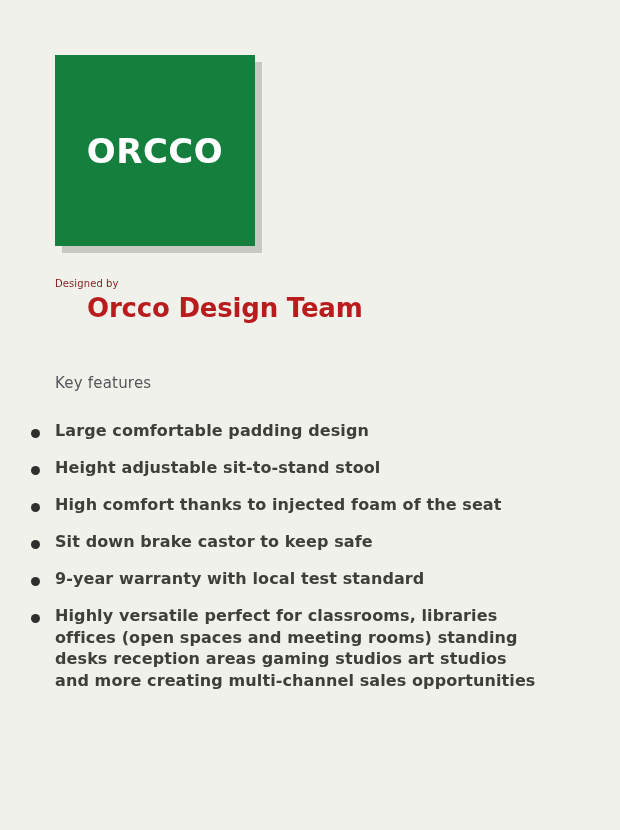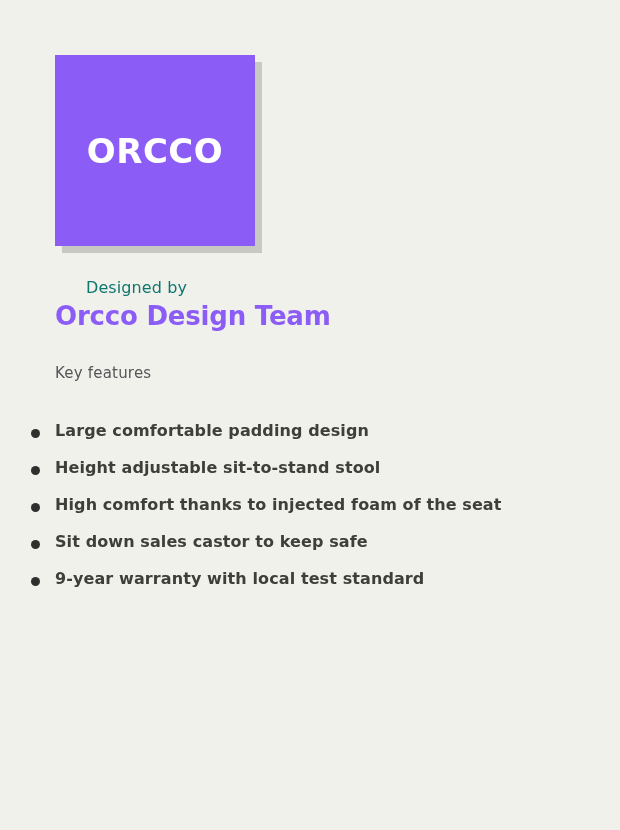--- a/index.html
+++ b/index.html
@@ -36,21 +36,21 @@
     width: 200px;
     height: 191px;
     background: #c9c9c4;
   }
   .logo-square {
     position: absolute;
     left: 0;
     top: 0;
     width: 200px;
     height: 191px;
-    background: #8b5cf6;
+    background: #15803d;
     display: flex;
     align-items: center;
     justify-content: center;
   }
   .logo-text {
     color: #ffffff;
     font-family: "DejaVu Sans", sans-serif;
     font-size: 34px;
     font-weight: bold;
     letter-spacing: 0.5px;
@@ -60,42 +60,42 @@
 
   
   .credit {
     position: absolute;
     left: 55px;
     top: 277px;
     width: 520px;
   }
   .credit-label {
     font-family: "DejaVu Sans", sans-serif;
-    font-size: 16px;
+    font-size: 10px;
     font-weight: normal;
-    color: #0f766e;
+    color: #7f1d1d;
     line-height: 1.35;
     letter-spacing: 0.1px;
-    margin-left: 31px;
   }
   .credit-name {
     font-family: "DejaVu Sans", sans-serif;
     font-size: 26px;
     font-weight: bold;
-    color: #8b5cf6;
+    color: #b91c1c;
     line-height: 1.25;
     letter-spacing: -0.2px;
     margin-top: 1px;
+    margin-left: 32px;
   }
 
   
   .features-heading {
     position: absolute;
     left: 55px;
-    top: 364px;
+    top: 374px;
     font-family: "DejaVu Sans", sans-serif;
     font-size: 15px;
     font-weight: normal;
     color: #56565a;
     letter-spacing: 0.2px;
   }
 
   .features-list {
     position: absolute;
     left: 26px;
@@ -161,24 +161,31 @@
       <span class="feature-text">Height adjustable sit-to-stand stool</span>
     </div>
 
     <div class="feature-item">
       <span class="feature-bullet"></span>
       <span class="feature-text">High comfort thanks to injected foam of the seat</span>
     </div>
 
     <div class="feature-item">
       <span class="feature-bullet"></span>
-      <span class="feature-text">Sit down sales castor  to keep safe</span>
+      <span class="feature-text">Sit down brake castor  to keep safe</span>
     </div>
 
     <div class="feature-item">
       <span class="feature-bullet"></span>
       <span class="feature-text">9-year warranty with local test standard</span>
     </div>
 
+    <div class="feature-item">
+      <span class="feature-bullet"></span>
+      <span class="feature-text">Highly versatile  perfect for classrooms, libraries
+offices (open spaces and meeting rooms) standing
+desks  reception areas  gaming studios  art studios
+and more creating multi-channel sales opportunities</span>
+    </div>
 
   </div>
 
 </div>
 
 </body></html>

